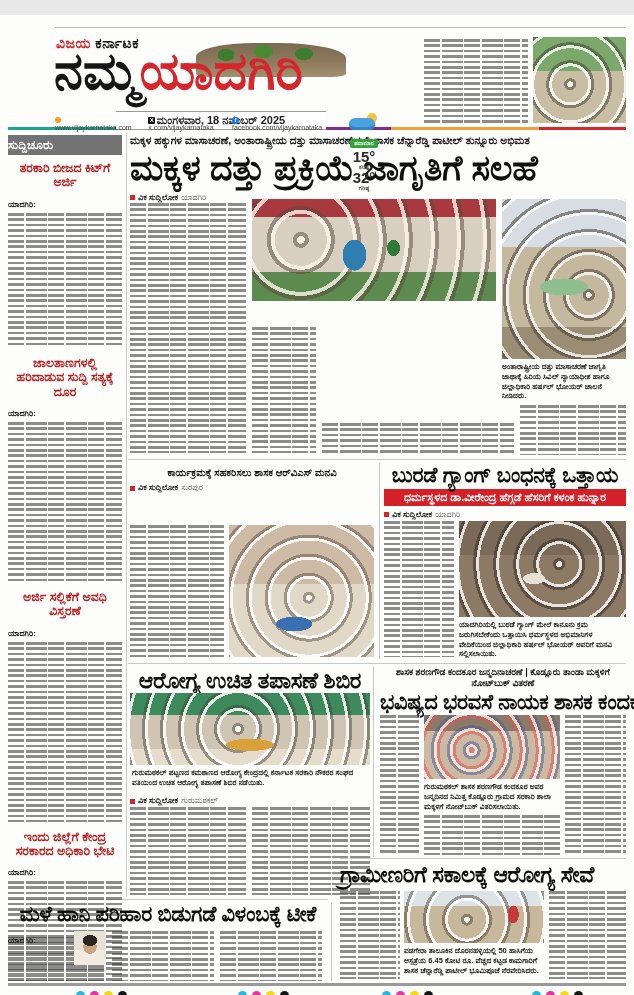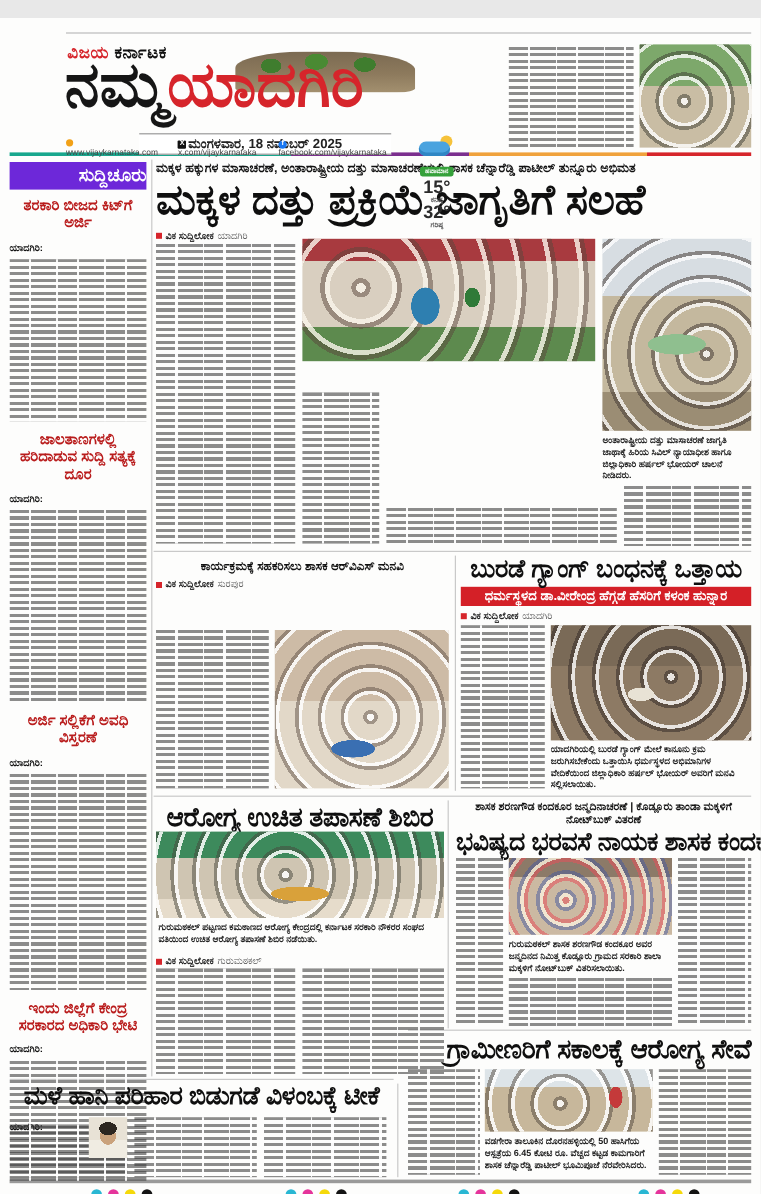--- a/index.html
+++ b/index.html
@@ -89,21 +89,21 @@
      linear-gradient(180deg,#8c7a68 0 25%,#cbb9a2 25% 100%);}
   .ph-ground{background:
      radial-gradient(10px 16px at 78% 45%,#c43a3a 0 55%,transparent 56%),
      repeating-radial-gradient(circle at 45% 55%,rgba(255,255,255,.85) 0 3px,rgba(80,70,60,.5) 3px 6px,transparent 6px 19px),
      linear-gradient(180deg,#dde4e8 0 28%,#c7b79b 28% 100%);}
   .ph-portrait{background:
      radial-gradient(12px 9px at 50% 28%,#2c2620 0 60%,transparent 61%),
      radial-gradient(11px 12px at 50% 46%,#caa27c 0 60%,transparent 61%),
      linear-gradient(180deg,#e8e2d6 0 55%,#f0ece2 55% 100%);}
   
-  .sb-head{background:#6d28d9;color:#fff;font-size:15px;font-weight:800;text-align:right;padding:3px 0;}
+  .sb-head{background:#737373;color:#fff;font-size:12px;font-weight:800;text-align:left;padding:3px 0;}
   .sb-title{font-size:12.5px;font-weight:800;text-align:center;line-height:1.15;color:#b91c1c;}
   
   .box-purple-h{background:#7b2f8e;color:#fff;font-size:9.5px;font-weight:800;text-align:center;padding:2px 0;}
   .box-purple-b{background:#fbf3cd;border:1px solid #e3d9a8;}
   .box-blue-h{background:#2f6eb5;color:#fff;font-size:9px;font-weight:800;text-align:center;padding:2px 0;}
   .box-blue-b{background:#d8e9f7;border:1px solid #b3cde8;}
   .red-subhead{background:#d42027;color:#fff;font-size:11px;font-weight:800;text-align:center;padding:2px 0;}
   
   .dots{position:absolute;display:flex;gap:5px;}
   .dots i{width:9px;height:9px;border-radius:50%;display:block;}
@@ -257,21 +257,21 @@
     <div class="kicker" style="font-size:9px;text-align:center;">ಶಾಸಕ ಶರಣಗೌಡ ಕಂದಕೂರ ಜನ್ಮದಿನಾಚರಣೆ | ಕೊಡ್ಲೂರು ತಾಂಡಾ ಮಕ್ಕಳಿಗೆ ನೋಟ್‌ಬುಕ್ ವಿತರಣೆ</div>
     <div class="headline" style="font-size:21px;margin-top:2px;text-align:center;white-space:nowrap;">ಭವಿಷ್ಯದ ಭರವಸೆ ನಾಯಕ ಶಾಸಕ ಕಂದಕೂರ</div>
   </div>
   <div class="ftx abs" style="left:380px;top:700px;width:40px;height:140px;"></div>
   <div class="photo ph-kids abs" style="left:424px;top:700px;width:136px;height:64px;"></div>
   <div class="caption abs" style="left:424px;top:767px;width:136px;">ಗುರುಮಠಕಲ್ ಶಾಸಕ ಶರಣಗೌಡ ಕಂದಕೂರ ಅವರ ಜನ್ಮದಿನದ ನಿಮಿತ್ತ ಕೊಡ್ಲೂರು ಗ್ರಾಮದ ಸರಕಾರಿ ಶಾಲಾ ಮಕ್ಕಳಿಗೆ ನೋಟ್‌ಬುಕ್ ವಿತರಿಸಲಾಯಿತು.</div>
   <div class="ftx abs" style="left:565px;top:700px;width:61px;height:140px;"></div>
   <div class="ftx abs" style="left:424px;top:800px;width:136px;height:40px;"></div>
 
   <div class="abs" style="left:340px;top:848px;width:286px;">
-    <div class="headline" style="font-size:22px;text-align:right;white-space:nowrap;">ಗ್ರಾಮೀಣರಿಗೆ ಸಕಾಲಕ್ಕೆ ಆರೋಗ್ಯ ಸೇವೆ</div>
+    <div class="headline" style="font-size:22px;text-align:left;white-space:nowrap;">ಗ್ರಾಮೀಣರಿಗೆ ಸಕಾಲಕ್ಕೆ ಆರೋಗ್ಯ ಸೇವೆ</div>
   </div>
   <div class="ftx abs" style="left:340px;top:876px;width:60px;height:88px;"></div>
   <div class="photo ph-ground abs" style="left:404px;top:876px;width:140px;height:52px;"></div>
   <div class="caption abs" style="left:404px;top:931px;width:140px;">ವಡಗೇರಾ ತಾಲೂಕಿನ ದೊರನಹಳ್ಳಿಯಲ್ಲಿ 50 ಹಾಸಿಗೆಯ ಆಸ್ಪತ್ರೆಯ 6.45 ಕೋಟಿ ರೂ. ವೆಚ್ಚದ ಕಟ್ಟಡ ಕಾಮಗಾರಿಗೆ ಶಾಸಕ ಚೆನ್ನಾರೆಡ್ಡಿ ಪಾಟೀಲ್ ಭೂಮಿಪೂಜೆ ನೆರವೇರಿಸಿದರು.</div>
   <div class="ftx abs" style="left:549px;top:876px;width:77px;height:88px;"></div>
 
   <div class="abs" style="left:8px;top:888px;width:320px;">
     <div class="headline" style="font-size:21px;text-align:center;white-space:nowrap;">ಮಳೆ ಹಾನಿ ಪರಿಹಾರ ಬಿಡುಗಡೆ ವಿಳಂಬಕ್ಕೆ ಟೀಕೆ</div>
   </div>
   <div class="abs" style="left:8px;top:914px;">

